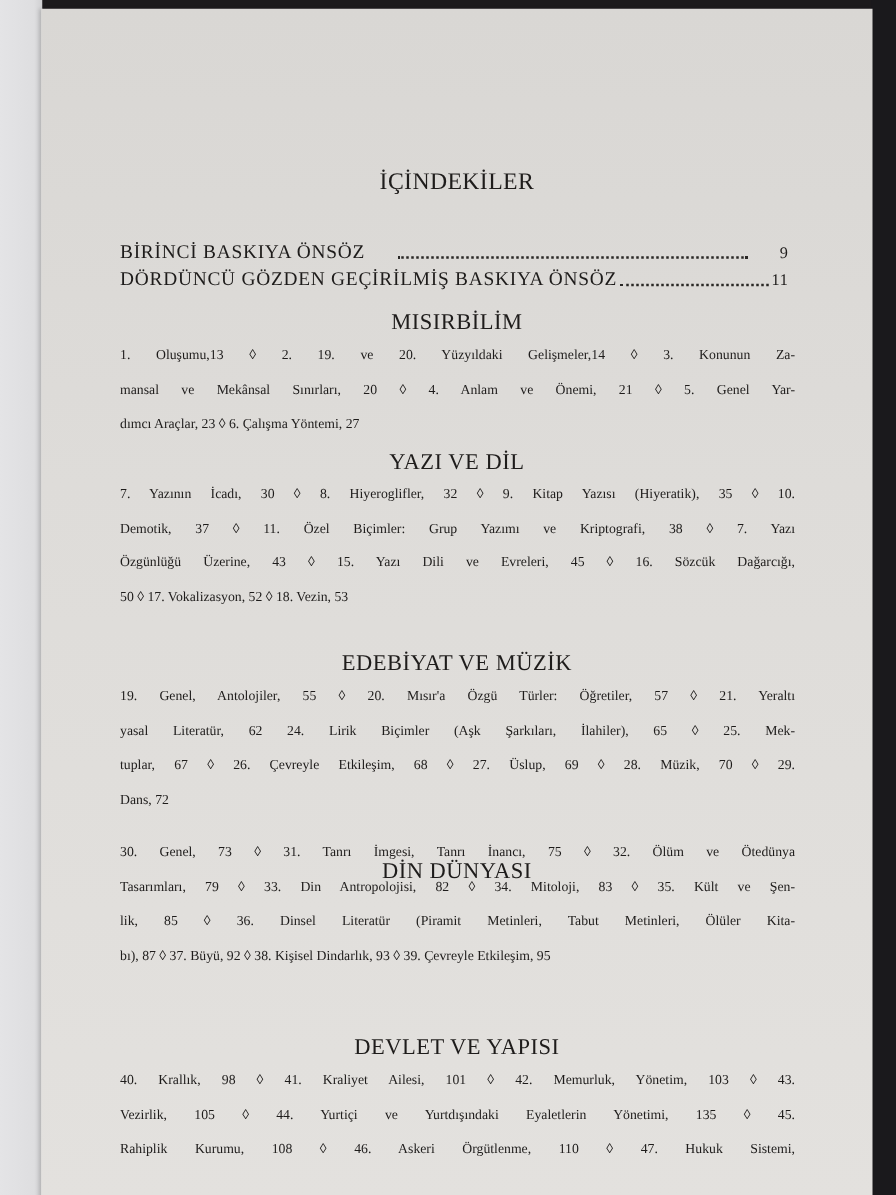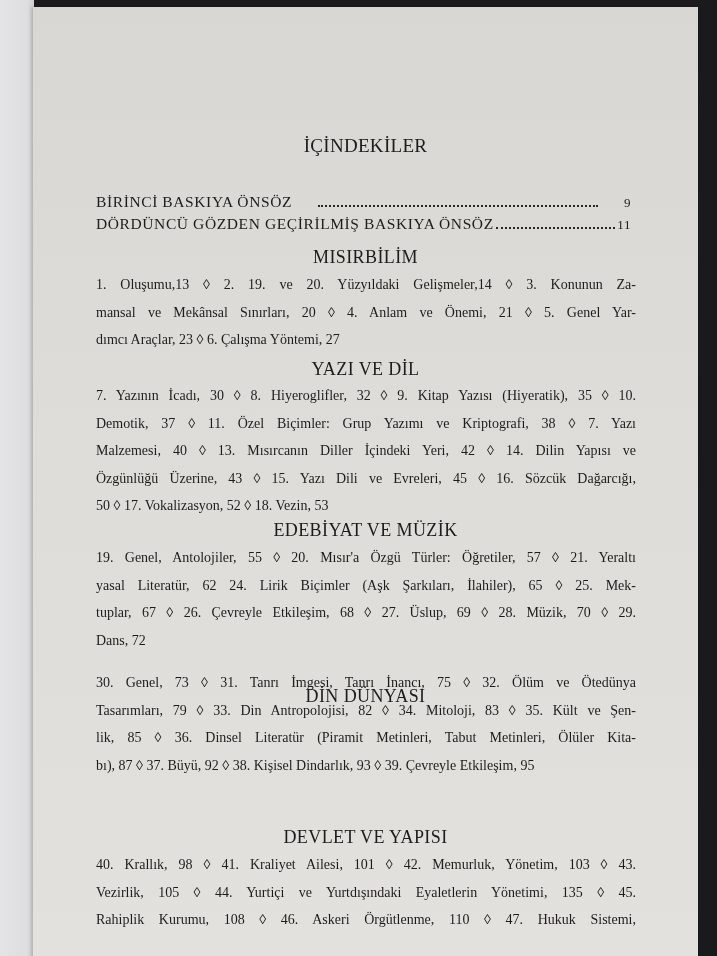--- a/index.html
+++ b/index.html
@@ -34,21 +34,21 @@
     flex:1; overflow:hidden; margin:0 2px; border-bottom:2px dotted #2a2826; height:2px;
     align-self:flex-end; margin-bottom:4px;
   }
   .front-row .pg { font-size:13px; }
   .section-head {
     position:absolute; left:0; width:100%; text-align:center;
     font-size:18px; letter-spacing:0.4px;
   }
   .para {
     position:absolute; left:63px; width:540px;
-    font-size:14px; line-height:27.5px; text-align:justify;
+    font-size:11px; line-height:27.5px; text-align:justify;
   }
   .para .line { display:block; white-space:nowrap; text-align:justify; text-align-last:justify; height:27.5px; }
   .para .line.last { text-align-last:left; }
 </style>
 </head>
 <body>
 
 <div class="left-page"></div>
 <div class="top-dark"></div>
 <div class="right-dark"></div>
@@ -73,21 +73,20 @@
     <div class="para" style="top:264px;">
       <span class="line">1. Oluşumu,13 ◊ 2. 19. ve 20. Yüzyıldaki Gelişmeler,14 ◊ 3. Konunun Za-</span>
       <span class="line">mansal ve Mekânsal Sınırları, 20 ◊ 4. Anlam ve Önemi, 21 ◊ 5. Genel Yar-</span>
       <span class="line last">dımcı Araçlar, 23 ◊ 6. Çalışma Yöntemi, 27</span>
     </div>
 
     <div class="section-head" style="top:352px;">YAZI VE DİL</div>
     <div class="para" style="top:375px;">
       <span class="line">7. Yazının İcadı, 30 ◊ 8. Hiyeroglifler, 32 ◊ 9. Kitap Yazısı (Hiyeratik), 35 ◊ 10.</span>
       <span class="line">Demotik, 37 ◊ 11. Özel Biçimler: Grup Yazımı ve Kriptografi, 38 ◊ 7. Yazı</span>
-      <span class="line">Malzemesi, 40 ◊ 13. Mısırcanın Diller İçindeki Yeri, 42 ◊ 14. Dilin Yapısı ve</span>
       <span class="line">Özgünlüğü Üzerine, 43 ◊ 15. Yazı Dili ve Evreleri, 45 ◊ 16. Sözcük Dağarcığı,</span>
       <span class="line last">50 ◊ 17. Vokalizasyon, 52 ◊ 18. Vezin, 53</span>
     </div>
 
     <div class="section-head" style="top:513px;">EDEBİYAT VE MÜZİK</div>
     <div class="para" style="top:537px;">
       <span class="line">19. Genel, Antolojiler, 55 ◊ 20. Mısır'a Özgü Türler: Öğretiler, 57 ◊ 21. Yeraltı</span>
       <span class="line">yasal Literatür, 62 24. Lirik Biçimler (Aşk Şarkıları, İlahiler), 65 ◊ 25. Mek-</span>
       <span class="line">tuplar, 67 ◊ 26. Çevreyle Etkileşim, 68 ◊ 27. Üslup, 69 ◊ 28. Müzik, 70 ◊ 29.</span>
       <span class="line last">Dans, 72</span>

